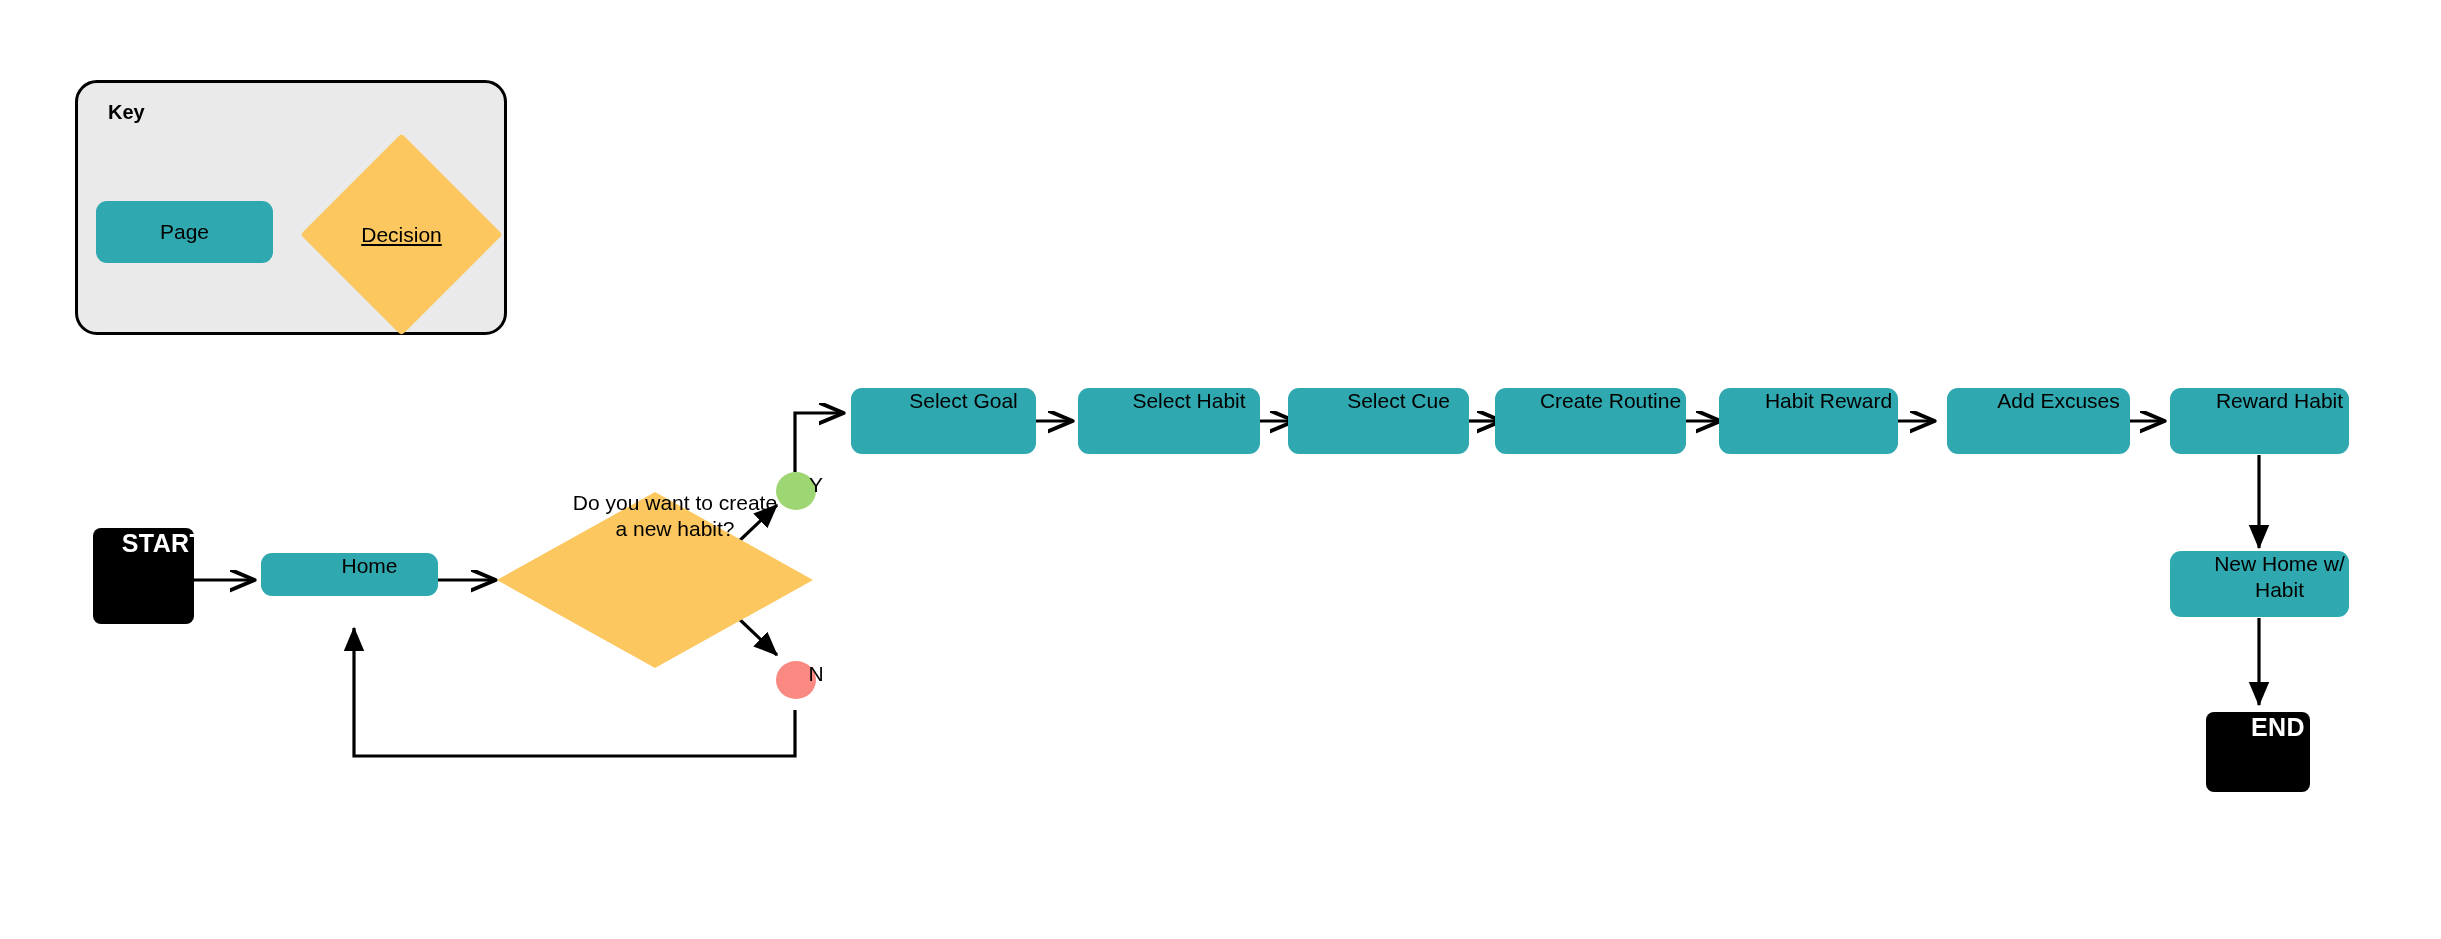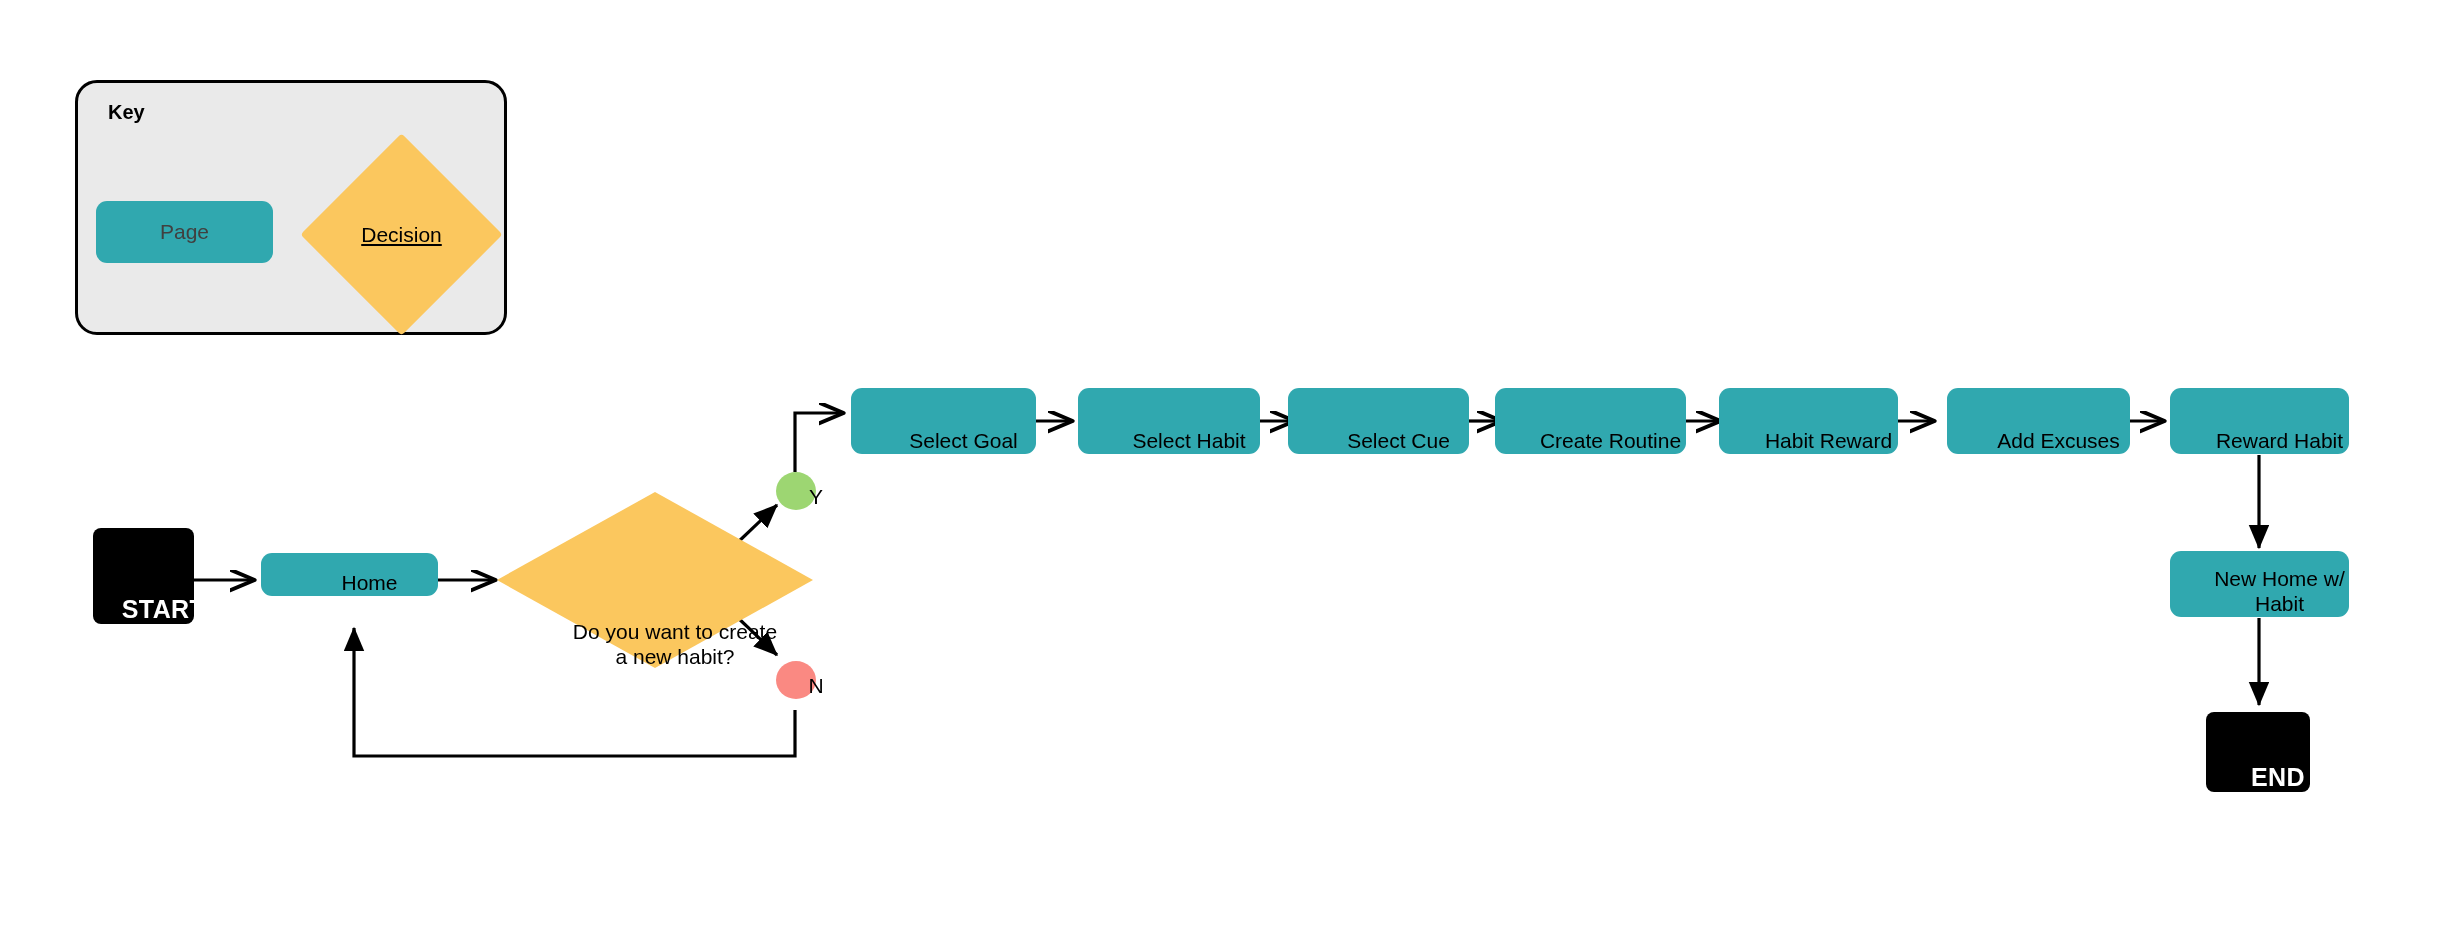--- a/index.html
+++ b/index.html
@@ -18,21 +18,21 @@
     position: absolute;
     left: 0;
     top: 0;
     width: 2441px;
     height: 939px;
   }
   .node {
     position: absolute;
     box-sizing: border-box;
     display: flex;
-    align-items: flex-end;
+    align-items: flex-start;
     justify-content: center;
     text-align: center;
     line-height: 1.22;
     white-space: pre-line;
     z-index: 3;
     padding-left: 40px;
   }
   .page-node {
     background: #30A8AF;
     border-radius: 11px;
@@ -94,21 +94,21 @@
     left: 18px;
     top: 118px;
     width: 177px;
     height: 62px;
     background: #30A8AF;
     border-radius: 11px;
     display: flex;
     align-items: center;
     justify-content: center;
     font-size: 21px;
-    color: #404040;
+    color: #000000;
     box-sizing: border-box;
   }
   #key-decision {
     position: absolute;
     left: 252px;
     top: 80px;
     width: 143px;
     height: 143px;
     display: flex;
     align-items: center;

